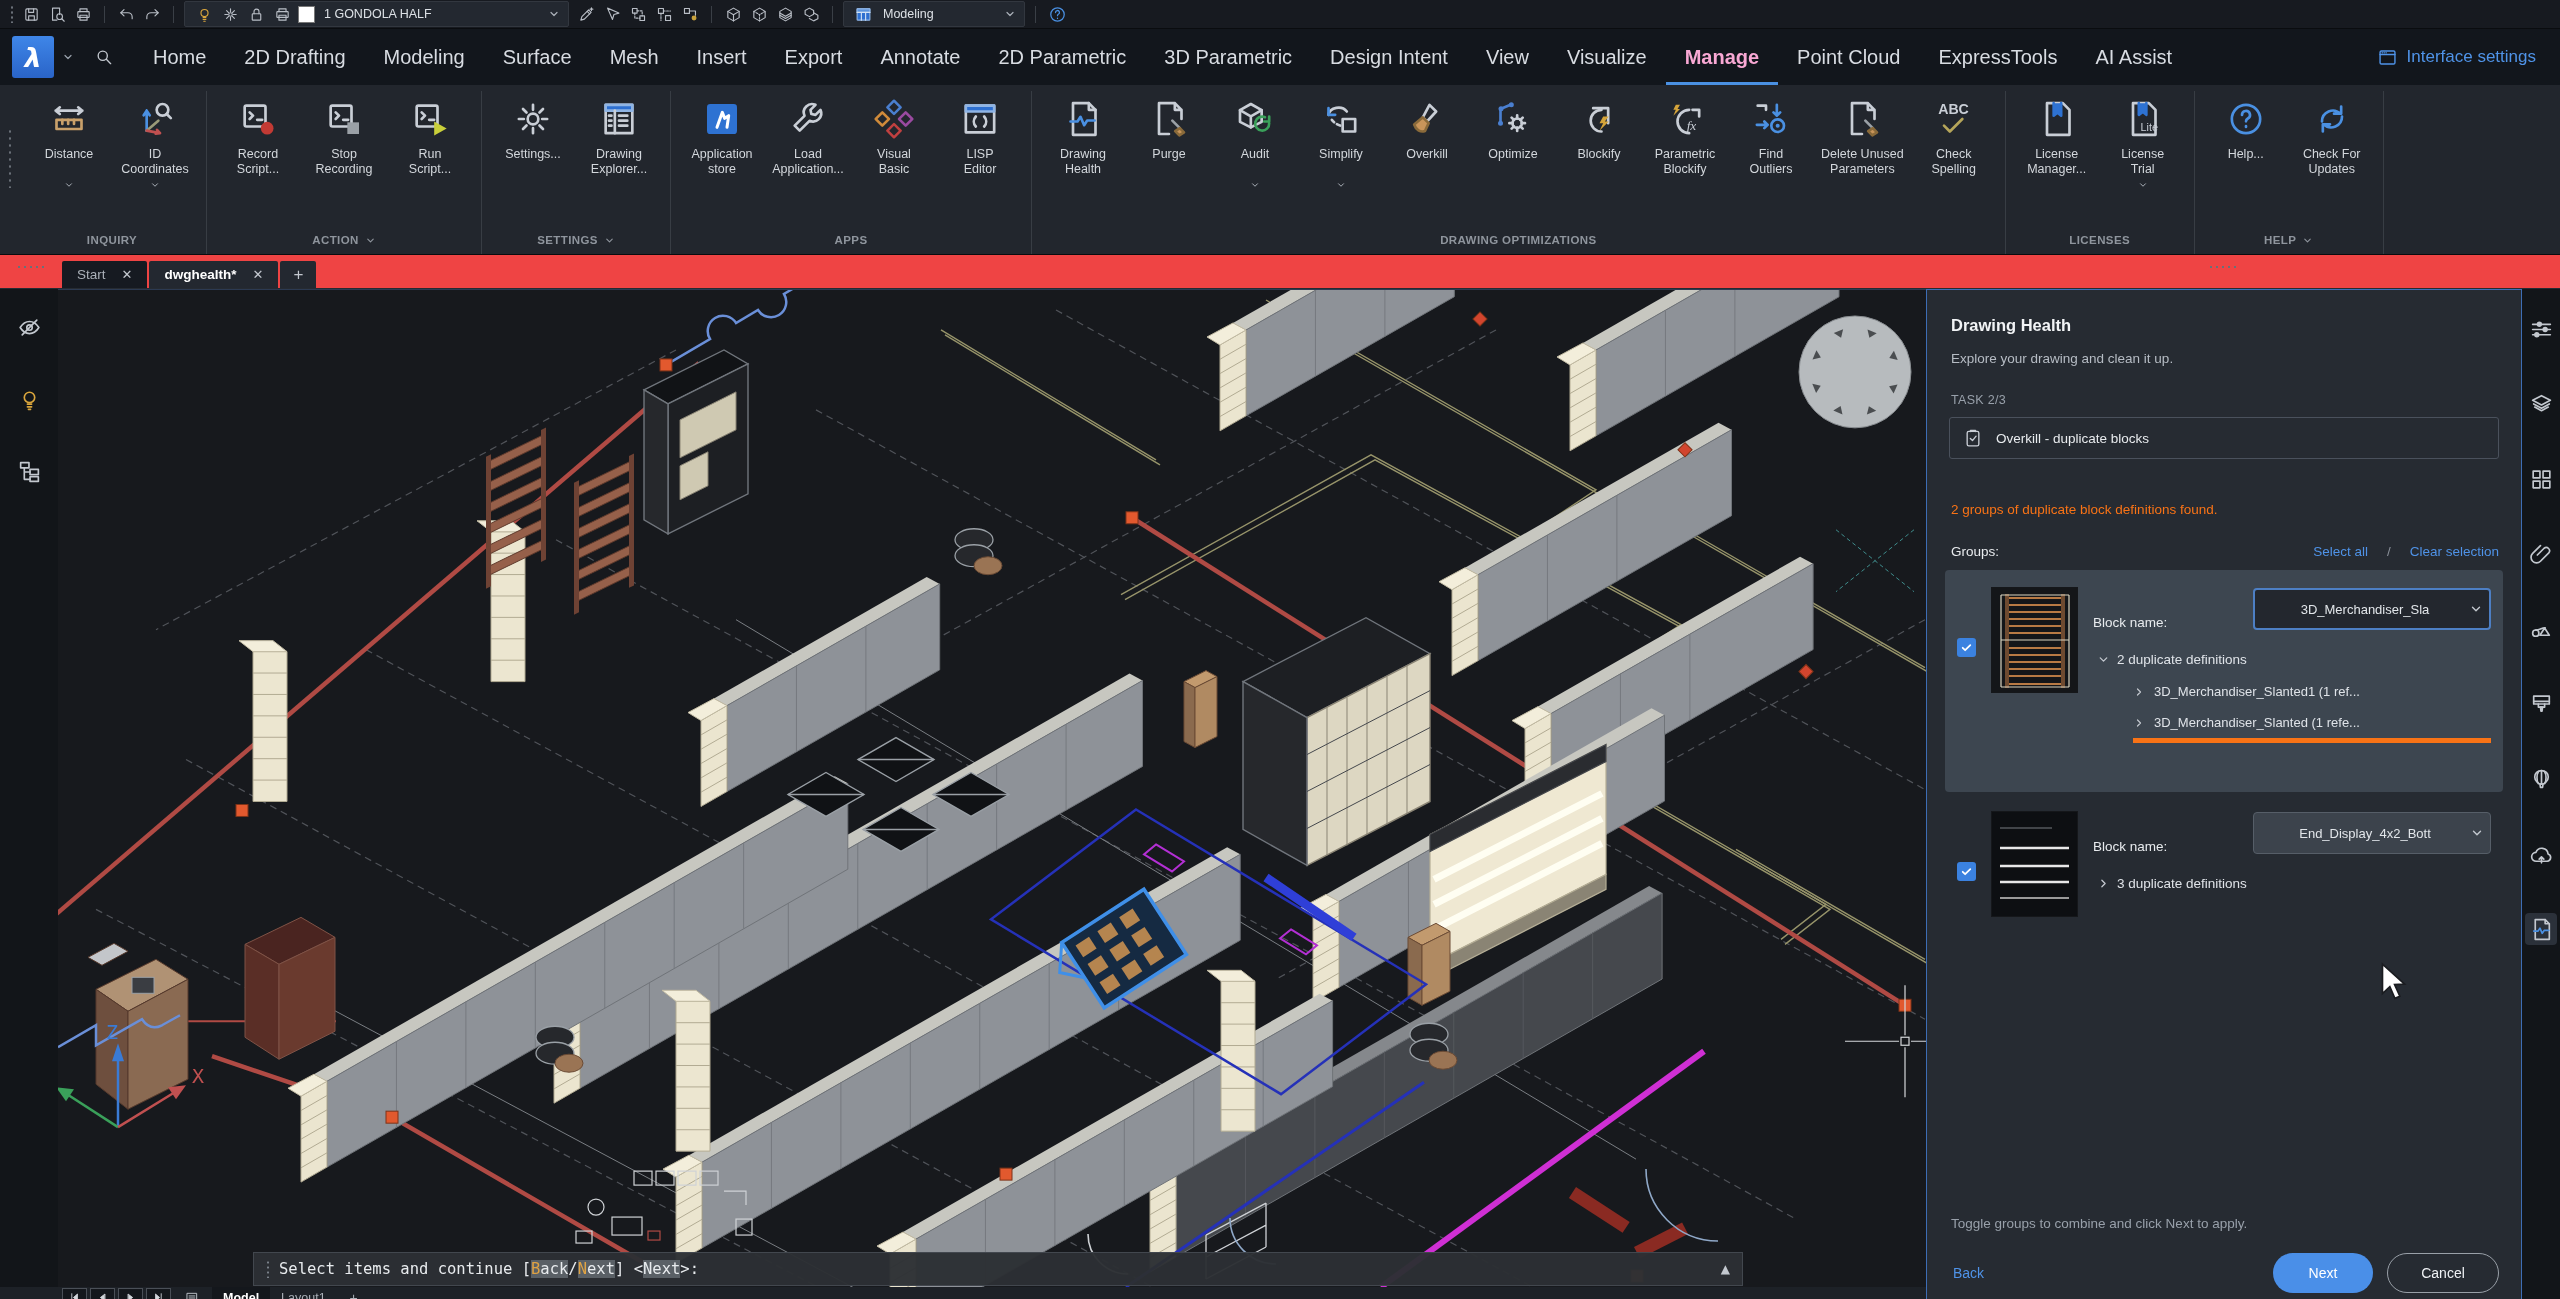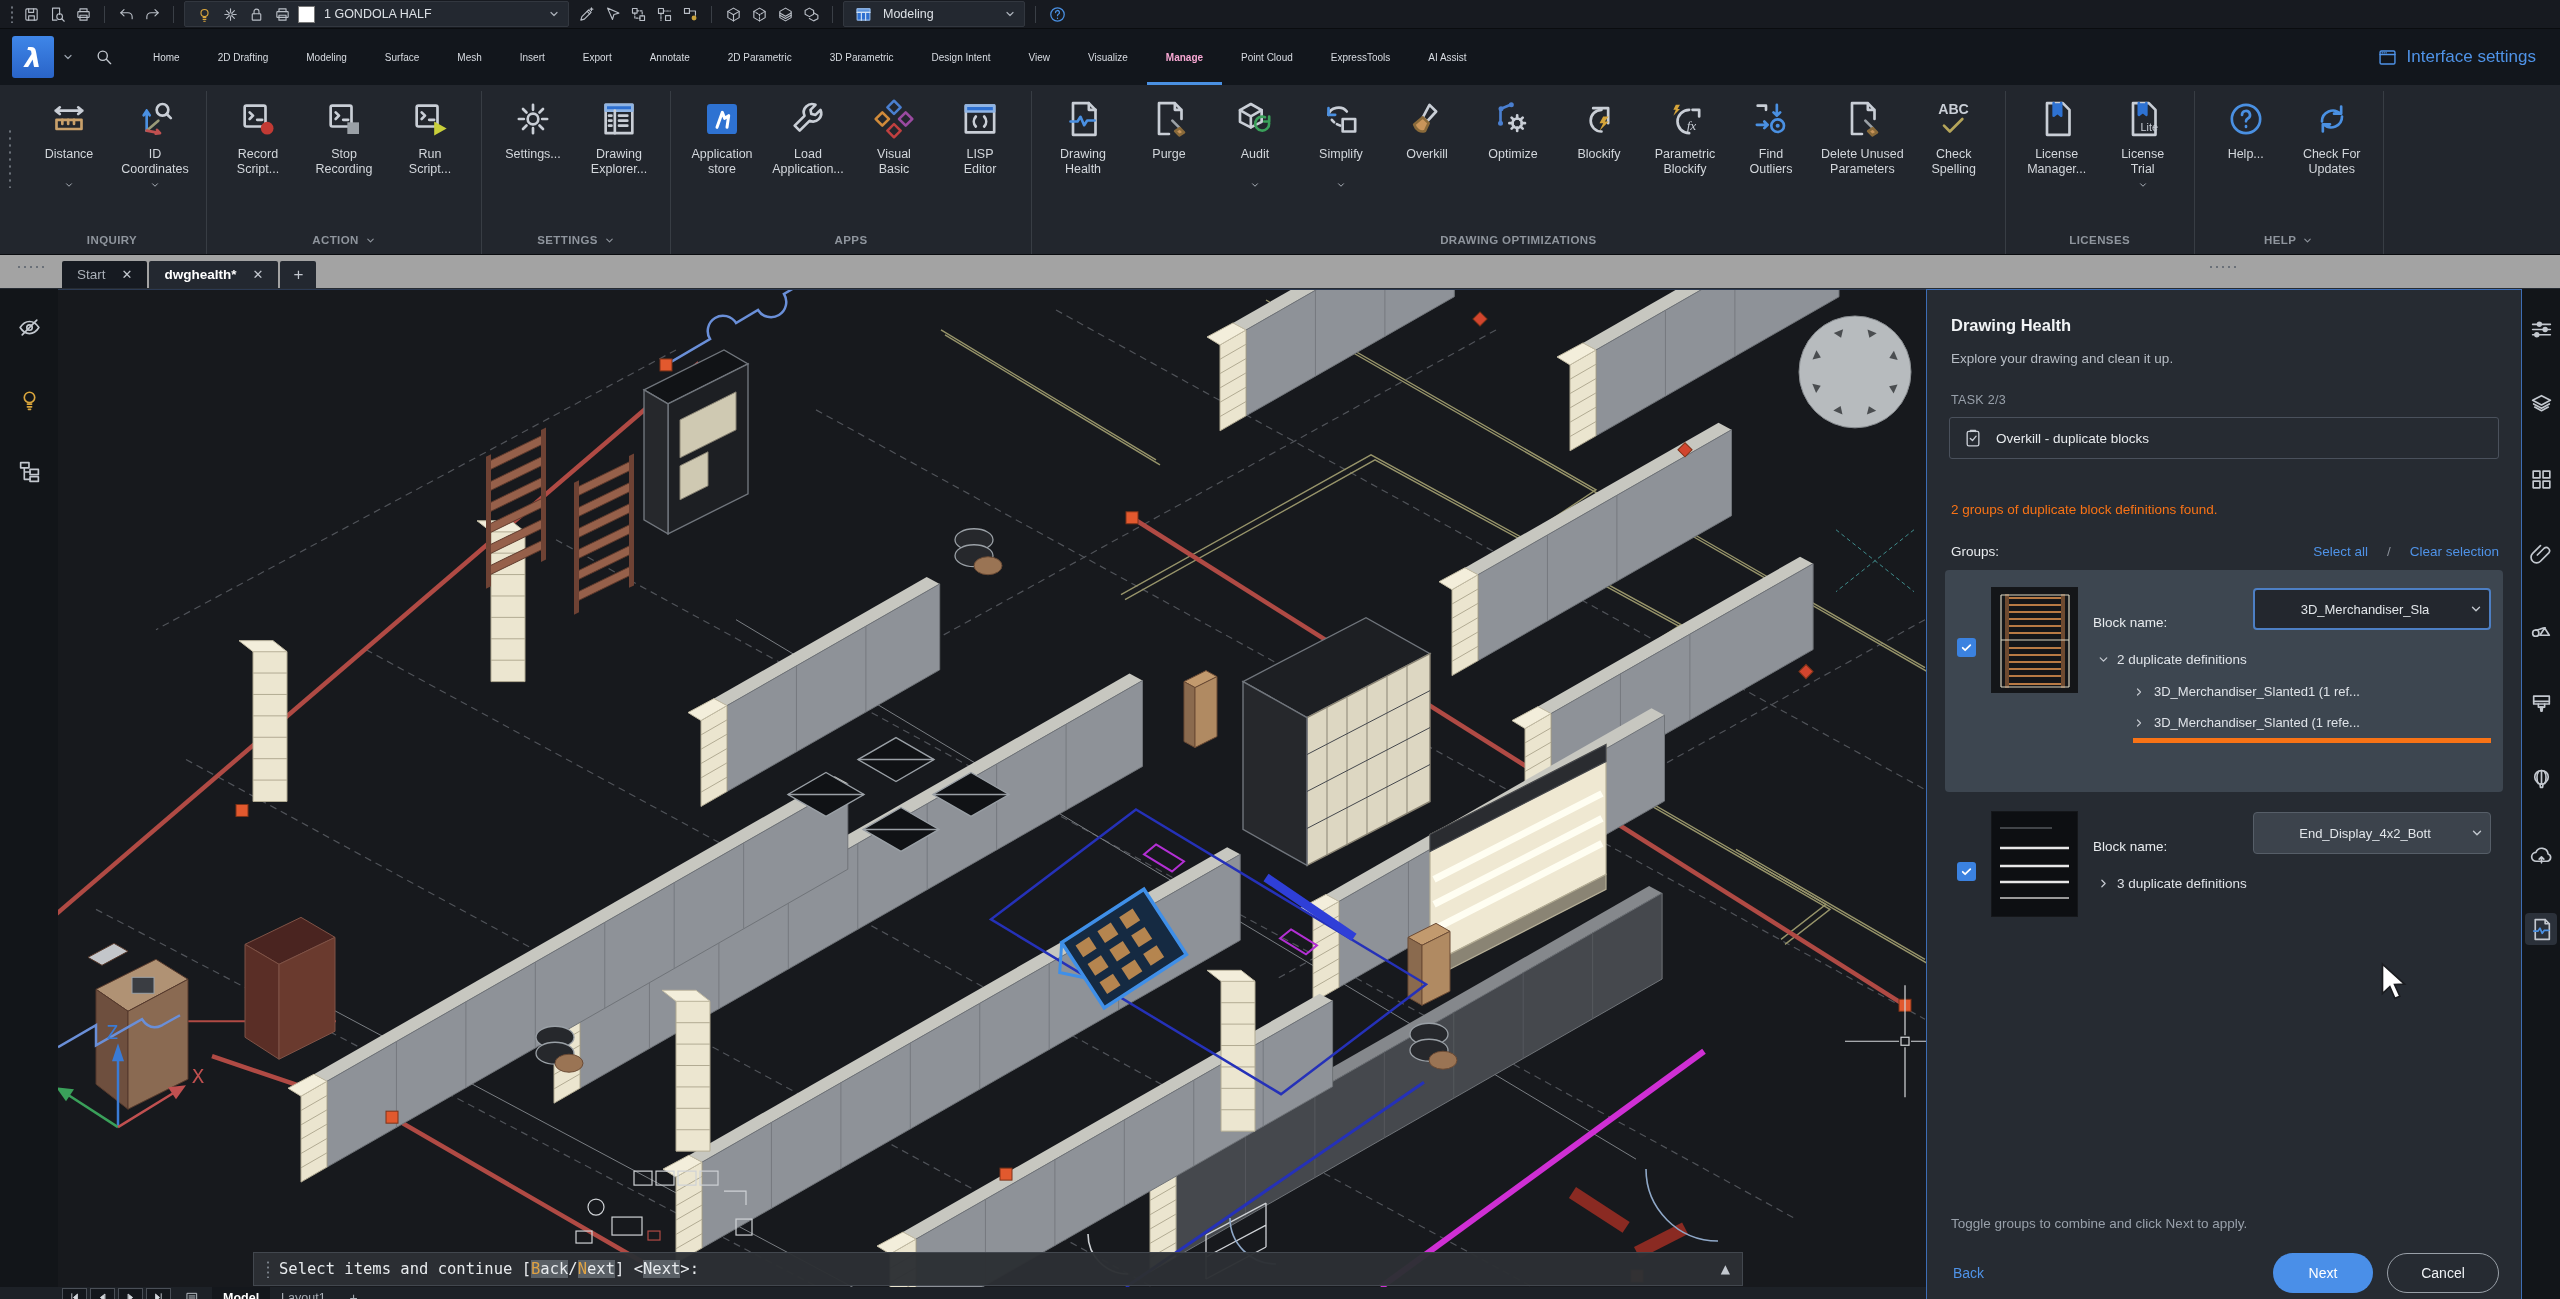--- a/index.html
+++ b/index.html
@@ -21,40 +21,40 @@
   .wslabel{min-width:112px}
   .qchev svg{width:12px;height:12px;color:#aab0b8}
   .qhelp svg{width:19px;height:19px;color:#4a90e2}
   
   .menubar{height:56px;background:#12161c;display:flex;align-items:center;padding:0 16px 0 12px;gap:8px}
   .applogo{width:42px;height:42px;background:linear-gradient(180deg,#3f86e8,#2a64c8);border-radius:3px;color:#fff;font-size:27px;font-weight:bold;font-style:italic;display:flex;align-items:center;justify-content:center;font-family:"DejaVu Sans",sans-serif}
   .appchev svg{width:12px;height:12px;color:#9aa2ac}
   .msearch{margin:0 12px}
   .msearch svg{width:20px;height:20px;color:#c3c8cf}
   .menus{display:flex;align-items:center;height:100%}
-  .mitem{padding:0 19px;font-size:10px;color:#d8dce2;height:100%;display:flex;align-items:center;white-space:nowrap}
+  .mitem{padding:0 19px;font-size:20px;color:#d8dce2;height:100%;display:flex;align-items:center;white-space:nowrap}
   .mitem[data-state=active]{color:#f9a8d4;font-weight:bold;box-shadow:inset 0 -3px 0 #4a90e2}
   .ifs{margin-left:auto;display:flex;gap:9px;color:#4f93e8;font-size:17px;align-items:center;padding-right:8px}
   .ifs svg{width:21px;height:21px}
   
   .ribbon{height:163px;background:#22262d;display:flex;align-items:stretch;padding:6px 6px 0 6px;border-bottom:1px solid #0a0c0f}
   .ribgrip{align-self:center;margin:0 6px 30px 2px}
   .grip.vg{width:4px;height:60px;background-size:4px 7px}
   .rgroups{display:flex}
   .rgroup{display:flex;flex-direction:column;padding:0 8px;border-right:1px solid #383d44}
   .rbtns{display:flex;flex:1;align-items:flex-start;justify-content:center}
   .rbtn{display:flex;flex-direction:column;align-items:center;padding:8px 7px 2px;min-width:72px;text-align:center}
   .ric svg{width:40px;height:40px;color:#c9ced6}
   .rlb{font-size:12.5px;line-height:15px;color:#d3d7dc;margin-top:8px;min-height:30px}
   .rlb span{display:block;white-space:nowrap}
   .rmenu svg{width:10px;height:10px;color:#aab0b8;margin-top:3px}
   .rlabel{height:28px;display:flex;align-items:center;justify-content:center;gap:6px;font-size:11.5px;font-weight:bold;color:#8f959d;letter-spacing:.4px;white-space:nowrap}
   .rlchev svg{width:11px;height:11px}
   
-  .tabbar{height:33px;background:#a3a3a3;display:flex;align-items:flex-end;padding-left:62px;position:relative;border-bottom:1px solid #262b32}
+  .tabbar{height:33px;background:#ef4444;display:flex;align-items:flex-end;padding-left:62px;position:relative;border-bottom:1px solid #262b32}
   .tabs{display:flex;align-items:flex-end}
   .tab{display:flex;align-items:center;gap:16px;height:27px;padding:0 15px;font-size:13.5px;color:#aab0b8;background:#161a21;margin-right:2px;border-radius:2px 2px 0 0}
   .tab[data-state=active]{background:#232830;color:#fff;font-weight:bold}
   .tclose{font-size:13px;color:#c3c8cf;font-family:"DejaVu Sans",sans-serif}
   .tadd{width:36px;height:27px;background:#232830;display:flex;align-items:center;justify-content:center;color:#c3c8cf;font-size:17px;border-radius:2px 2px 0 0}
   .tgripl{position:absolute;left:16px;top:10px}
   .tgripr{position:absolute;left:2208px;top:10px}
   
   .main{display:flex;height:1019px}
   .centercol{width:1926px;display:flex;flex-direction:column}

